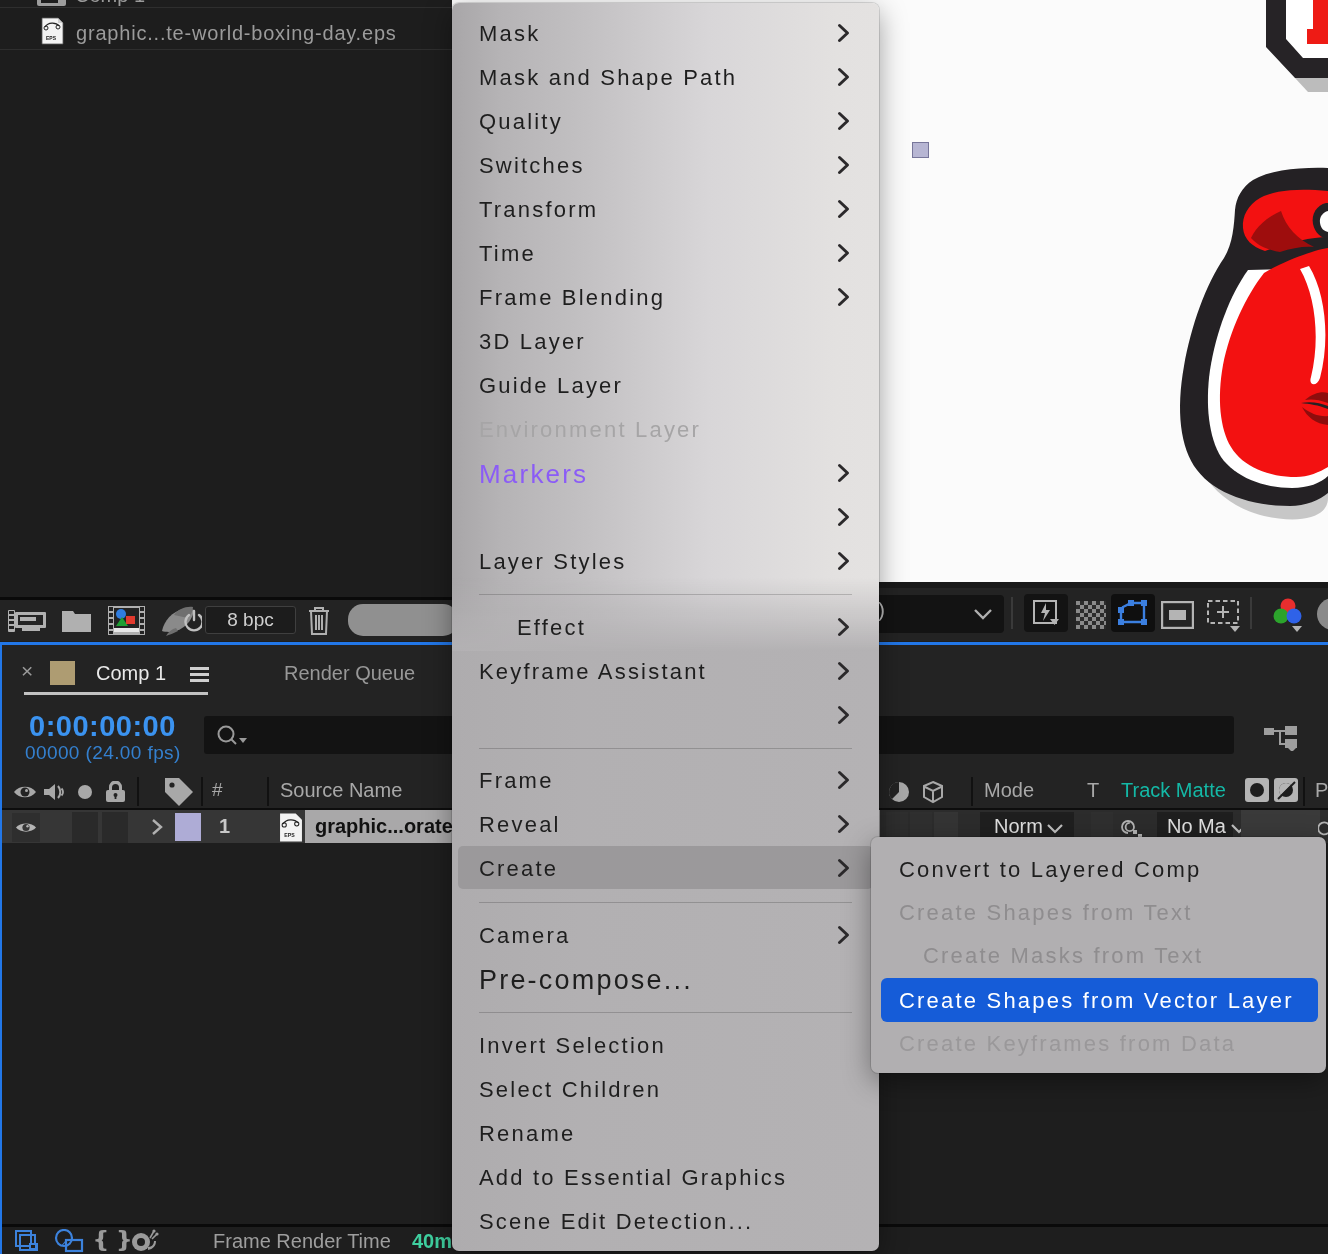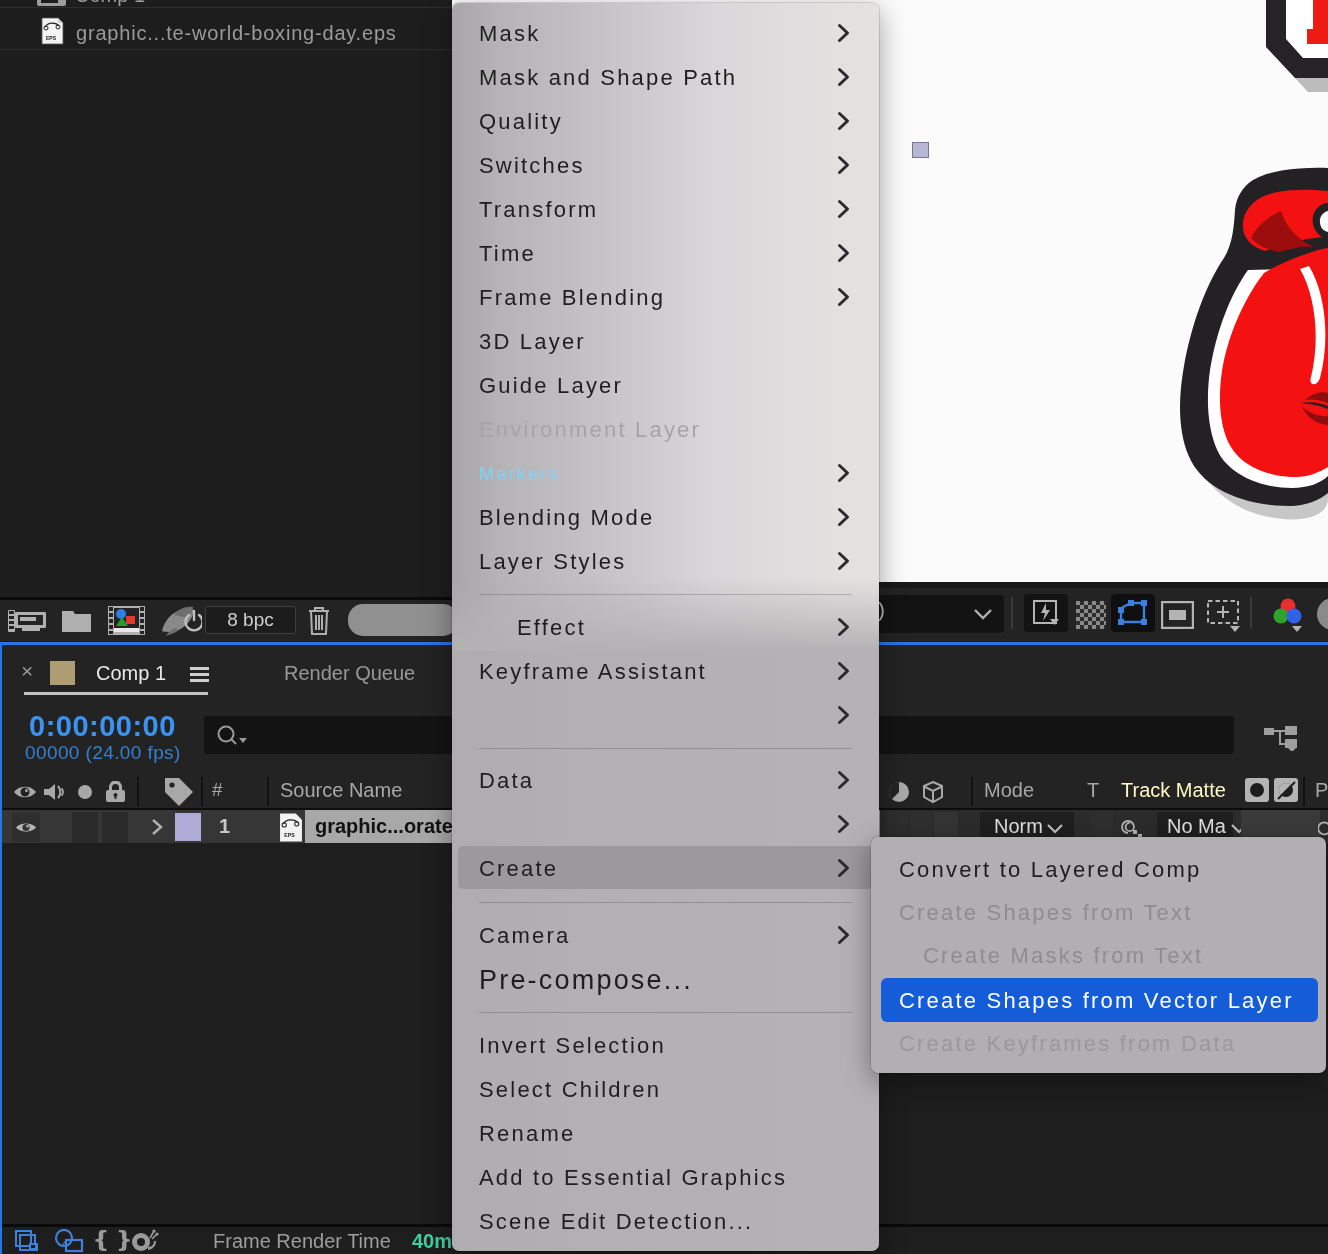--- a/index.html
+++ b/index.html
@@ -276,21 +276,21 @@
   <path d="M0,4 a9,9 0 0 1 0,16" stroke="#a8a8a8" stroke-width="2.4" fill="none"></path>
   <circle cx="29" cy="12" r="10" fill="#a8a8a8"></circle>
   <path d="M22,19 A10,10 0 0 1 29,2 L29,12 Z" fill="#232323"></path>
   <g stroke="#a8a8a8" stroke-width="2" fill="none">
     <path d="M63,2 L72,6 L72,17 L63,22 L54,17 L54,6 Z M54,6.5 L63,11 L72,6.5 M63,11 L63,22"></path>
   </g>
 </svg>
 <div class="abs" style="left:971px;top:2px;width:2px;height:29px;background:#111;"></div>
 <div class="abs" style="left:984px;top:4px;color:#a8a8a8;font-size:20px;">Mode</div>
 <div class="abs" style="left:1087px;top:4px;color:#a8a8a8;font-size:20px;">T</div>
-<div class="abs" style="left:1121px;top:4px;color:#fef9c3;font-size:20px;">Track Matte</div>
+<div class="abs" style="left:1121px;top:4px;color:#14b8a6;font-size:20px;">Track Matte</div>
 <div class="abs" style="left:1245px;top:3px;width:24px;height:24px;background:#b4b4b4;border-radius:3px;"></div>
 <div class="abs" style="left:1250px;top:8px;width:14px;height:14px;background:#1e1e1e;border-radius:50%;"></div>
 <div class="abs" style="left:1274px;top:3px;width:24px;height:24px;background:#b4b4b4;border-radius:3px;"></div>
 <svg class="abs" style="left:1274px;top:3px;" width="24" height="24" viewBox="0 0 24 24">
   <circle cx="12" cy="12" r="7" fill="#1e1e1e"></circle>
   <path d="M7,17 A7,7 0 0 1 17,7 Z" fill="#b4b4b4"></path>
   <path d="M4,21 L21,4" stroke="#1e1e1e" stroke-width="2"></path>
 </svg>
 <div class="abs" style="left:1303px;top:2px;width:2px;height:29px;background:#111;"></div>
 <div class="abs" style="left:1315px;top:4px;color:#a8a8a8;font-size:20px;">Pa</div>
@@ -415,47 +415,47 @@
   <svg class="abs" style="left:385px;top:240px;" width="13" height="20" viewBox="0 0 13 20">
         <path d="M2.5,2.5 L10.5,10 L2.5,17.5" fill="none" stroke="#2b292b" stroke-width="3" stroke-linecap="round" stroke-linejoin="round"></path>
       </svg>
   <div class="abs" style="left:27px;top:272px;width:380px;height:44px;line-height:46px;font-size:22px;letter-spacing:2.2px;color:#1e1e1e;white-space:nowrap;">Frame Blending</div>
   <svg class="abs" style="left:385px;top:284px;" width="13" height="20" viewBox="0 0 13 20">
         <path d="M2.5,2.5 L10.5,10 L2.5,17.5" fill="none" stroke="#2b292b" stroke-width="3" stroke-linecap="round" stroke-linejoin="round"></path>
       </svg>
   <div class="abs" style="left:27px;top:316px;width:380px;height:44px;line-height:46px;font-size:22px;letter-spacing:2.2px;color:#1e1e1e;white-space:nowrap;">3D Layer</div>
   <div class="abs" style="left:27px;top:360px;width:380px;height:44px;line-height:46px;font-size:22px;letter-spacing:2.2px;color:#1e1e1e;white-space:nowrap;">Guide Layer</div>
   <div class="abs" style="left:27px;top:404px;width:380px;height:44px;line-height:46px;font-size:22px;letter-spacing:2.2px;color:#a6a5a6;white-space:nowrap;">Environment Layer</div>
-  <div class="abs" style="left:27px;top:448px;width:380px;height:44px;line-height:46px;font-size:18px;letter-spacing:2.2px;color:#7dd3fc;white-space:nowrap;">Markers</div>
+  <div class="abs" style="left:27px;top:448px;width:380px;height:44px;line-height:46px;font-size:26px;letter-spacing:2.2px;color:#8b5cf6;white-space:nowrap;">Markers</div>
   <svg class="abs" style="left:385px;top:460px;" width="13" height="20" viewBox="0 0 13 20">
         <path d="M2.5,2.5 L10.5,10 L2.5,17.5" fill="none" stroke="#2b292b" stroke-width="3" stroke-linecap="round" stroke-linejoin="round"></path>
       </svg>
-  <div class="abs" style="left:27px;top:492px;width:380px;height:44px;line-height:46px;font-size:22px;letter-spacing:2.2px;color:#1e1e1e;white-space:nowrap;">Blending Mode</div>
   <svg class="abs" style="left:385px;top:504px;" width="13" height="20" viewBox="0 0 13 20">
         <path d="M2.5,2.5 L10.5,10 L2.5,17.5" fill="none" stroke="#2b292b" stroke-width="3" stroke-linecap="round" stroke-linejoin="round"></path>
       </svg>
   <div class="abs" style="left:27px;top:536px;width:380px;height:44px;line-height:46px;font-size:22px;letter-spacing:2.2px;color:#1e1e1e;white-space:nowrap;">Layer Styles</div>
   <svg class="abs" style="left:385px;top:548px;" width="13" height="20" viewBox="0 0 13 20">
         <path d="M2.5,2.5 L10.5,10 L2.5,17.5" fill="none" stroke="#2b292b" stroke-width="3" stroke-linecap="round" stroke-linejoin="round"></path>
       </svg>
   <div class="abs" style="left:27px;top:602px;width:380px;height:44px;line-height:46px;font-size:22px;letter-spacing:2.2px;color:#1e1e1e;white-space:nowrap;margin-left:38px;">Effect</div>
   <svg class="abs" style="left:385px;top:614px;" width="13" height="20" viewBox="0 0 13 20">
         <path d="M2.5,2.5 L10.5,10 L2.5,17.5" fill="none" stroke="#2b292b" stroke-width="3" stroke-linecap="round" stroke-linejoin="round"></path>
       </svg>
   <div class="abs" style="left:27px;top:646px;width:380px;height:44px;line-height:46px;font-size:22px;letter-spacing:2.2px;color:#1e1e1e;white-space:nowrap;">Keyframe Assistant</div>
   <svg class="abs" style="left:385px;top:658px;" width="13" height="20" viewBox="0 0 13 20">
         <path d="M2.5,2.5 L10.5,10 L2.5,17.5" fill="none" stroke="#2b292b" stroke-width="3" stroke-linecap="round" stroke-linejoin="round"></path>
       </svg>
   <svg class="abs" style="left:385px;top:702px;" width="13" height="20" viewBox="0 0 13 20">
         <path d="M2.5,2.5 L10.5,10 L2.5,17.5" fill="none" stroke="#2b292b" stroke-width="3" stroke-linecap="round" stroke-linejoin="round"></path>
       </svg>
-  <div class="abs" style="left:27px;top:755px;width:380px;height:44px;line-height:46px;font-size:22px;letter-spacing:2.2px;color:#1e1e1e;white-space:nowrap;">Data</div>
+  <div class="abs" style="left:27px;top:755px;width:380px;height:44px;line-height:46px;font-size:22px;letter-spacing:2.2px;color:#1e1e1e;white-space:nowrap;">Frame</div>
   <svg class="abs" style="left:385px;top:767px;" width="13" height="20" viewBox="0 0 13 20">
         <path d="M2.5,2.5 L10.5,10 L2.5,17.5" fill="none" stroke="#2b292b" stroke-width="3" stroke-linecap="round" stroke-linejoin="round"></path>
       </svg>
+  <div class="abs" style="left:27px;top:799px;width:380px;height:44px;line-height:46px;font-size:22px;letter-spacing:2.2px;color:#1e1e1e;white-space:nowrap;">Reveal</div>
   <svg class="abs" style="left:385px;top:811px;" width="13" height="20" viewBox="0 0 13 20">
         <path d="M2.5,2.5 L10.5,10 L2.5,17.5" fill="none" stroke="#2b292b" stroke-width="3" stroke-linecap="round" stroke-linejoin="round"></path>
       </svg>
   <div class="abs" style="left:27px;top:843px;width:380px;height:44px;line-height:46px;font-size:22px;letter-spacing:2.2px;color:#1e1e1e;white-space:nowrap;">Create</div>
   <svg class="abs" style="left:385px;top:855px;" width="13" height="20" viewBox="0 0 13 20">
         <path d="M2.5,2.5 L10.5,10 L2.5,17.5" fill="none" stroke="#2b292b" stroke-width="3" stroke-linecap="round" stroke-linejoin="round"></path>
       </svg>
   <div class="abs" style="left:27px;top:910px;width:380px;height:44px;line-height:46px;font-size:22px;letter-spacing:2.2px;color:#1e1e1e;white-space:nowrap;">Camera</div>
   <svg class="abs" style="left:385px;top:922px;" width="13" height="20" viewBox="0 0 13 20">
         <path d="M2.5,2.5 L10.5,10 L2.5,17.5" fill="none" stroke="#2b292b" stroke-width="3" stroke-linecap="round" stroke-linejoin="round"></path>

